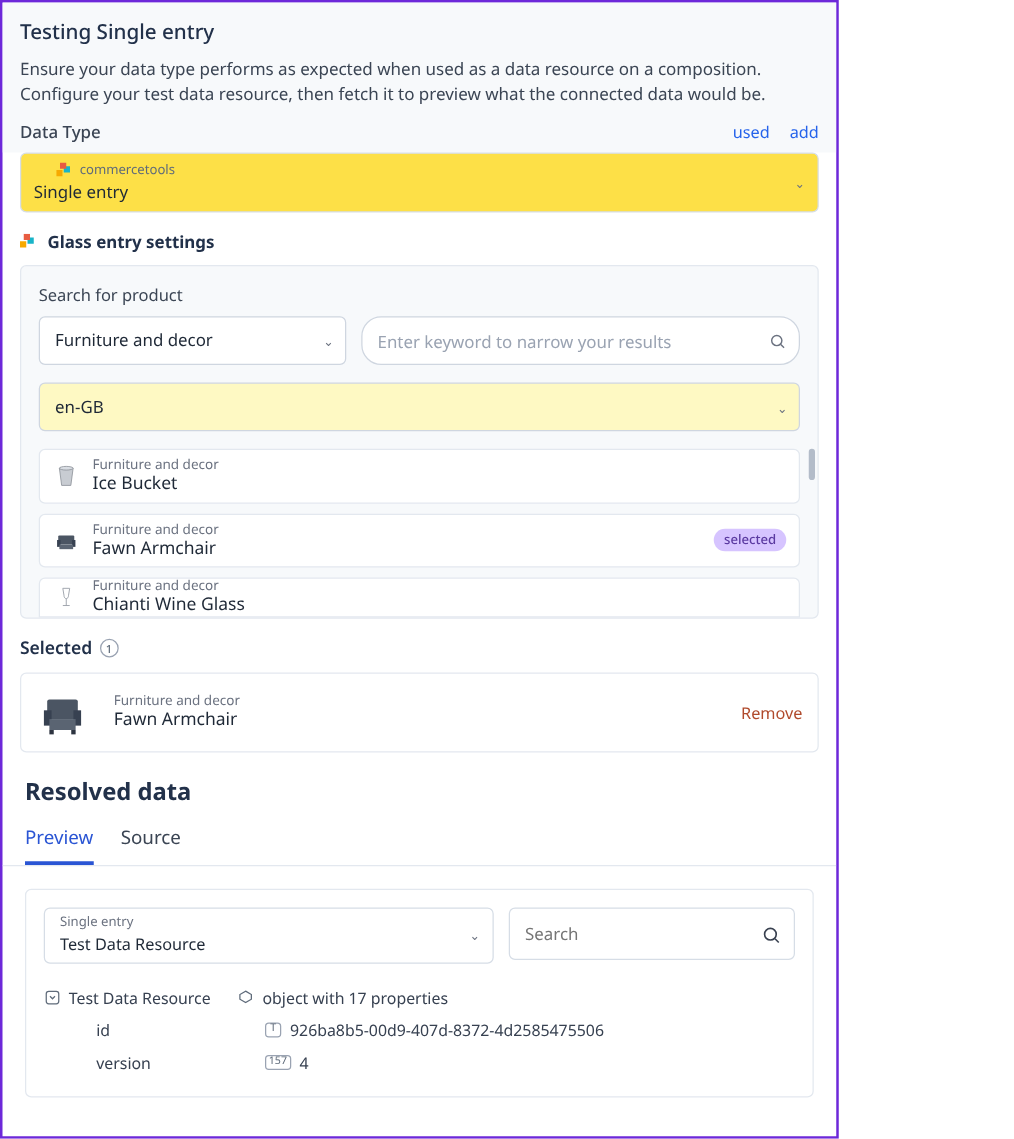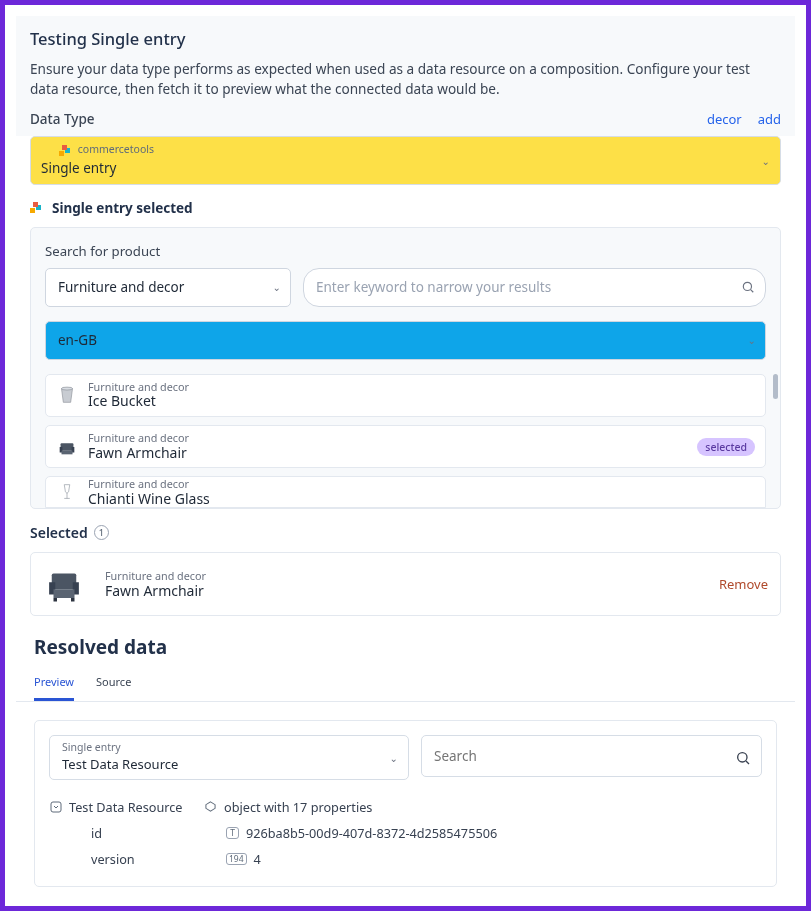--- a/index.html
+++ b/index.html
@@ -1,17 +1,17 @@
 <!DOCTYPE html>
 <html><head>
 <meta charset="utf-8">
 <style>
 *{box-sizing:border-box;margin:0;padding:0;font-family:system-ui,-apple-system,"Segoe UI",Roboto,sans-serif}
 body{background:#fff;color:#1f2937;font-size:13px}
-.shell{border:5px solid #6d28d9;width:811px;height:911px;padding:11px;display:flex;flex-direction:column;overflow:hidden}
+.shell{border:2px solid #6d28d9;width:671px;height:911px;padding:0;display:flex;flex-direction:column;overflow:hidden}
 .hdr{background:#f7f9fb;padding:11px 14px 0 14px}
 .title{font-size:16.5px;font-weight:500;color:#22314a;margin-bottom:9px}
 .desc{font-size:13.6px;color:#3b4554;line-height:1.45;margin-bottom:12px}
 .dt-row{display:flex;align-items:flex-end;font-size:13.5px;padding:0 14px 8px 14px;background:#f7f9fb}
 .dt-label{color:#3b4554;font-weight:500;margin-right:auto}
 .dt-edit,.dt-add{color:#2563eb;font-size:13px;cursor:pointer;margin-left:16px}
 .dt-select{margin:0 14px 14px 14px;border:1px solid #d6dde6;border-radius:5px;background:#fde047;padding:7px 10px;position:relative;cursor:pointer}
 .dt-sub{font-size:10.5px;color:#5f6b7a;margin-left:18px;display:block;line-height:1}
 .dt-main{font-size:13.5px;color:#1f2937;display:block;margin-top:2px}
 .dt-caret{position:absolute;right:10px;top:50%;transform:translateY(-50%);font-size:10px;color:#6b7280}
@@ -21,39 +21,39 @@
 .lbl{font-size:13.2px;color:#3b4554;margin-bottom:8px}
 .row2{display:flex;gap:12px;margin-bottom:14px}
 .sel-cat{flex:0 0 246px;height:39px;border:1px solid #cfd6e0;border-radius:5px;background:#fff;padding:0 30px 0 12px;font-size:13.5px;color:#1f2937;appearance:none;-webkit-appearance:none;position:relative;line-height:37px;cursor:pointer}
 .sel-wrap{position:relative;flex:0 0 246px}
 .sel-wrap .caret, .loc-wrap .caret{position:absolute;right:10px;top:50%;transform:translateY(-50%);font-size:10px;color:#6b7280;pointer-events:none}
 .search-wrap{flex:1;position:relative}
 .search-in{width:100%;height:39px;border:1px solid #cfd6e0;border-radius:16px;background:#fff;padding:0 34px 0 12px;font-size:13.5px;color:#1f2937}
 .search-in::placeholder{color:#9aa3b2}
 .si{position:absolute;right:11px;top:50%;transform:translateY(-50%);color:#6b7280}
 .loc-wrap{position:relative;margin-bottom:14px}
-.loc{width:100%;height:39px;border:1px solid #cfd6e0;border-radius:5px;background:#0ea5e9;padding:0 30px 0 12px;font-size:13.5px;color:#1f2937;appearance:none;line-height:37px;cursor:pointer}
+.loc{width:100%;height:39px;border:1px solid #cfd6e0;border-radius:5px;background:#fef9c3;padding:0 30px 0 12px;font-size:13.5px;color:#1f2937;appearance:none;line-height:37px;cursor:pointer}
 .prod-list{position:relative;margin:0 -0px 0 0;padding-bottom:0}
 .scrollhint{position:absolute;right:-12px;top:0;width:5px;height:25px;background:#b3bcc9;border-radius:3px}
 .prod{background:#fff;border:1px solid #e3e8ef;border-radius:5px;padding:6px 10px;margin-bottom:8px;display:flex;align-items:center;cursor:pointer;position:relative}
 .prod.partial{border-bottom-left-radius:0;border-bottom-right-radius:0;margin-bottom:0;overflow:hidden;height:32px}
 .pimg{width:22px;height:22px;margin-right:10px;flex:0 0 22px;display:flex;align-items:center;justify-content:center}
 .pimg svg{width:22px;height:22px}
 .pimg.big{width:42px;height:42px}
 .pimg.big svg{width:42px;height:42px}
 .pcat{font-size:10.8px;color:#6b7280;line-height:1.1}
 .pname{font-size:14px;color:#1f2937;line-height:1.25}
 .badge{position:absolute;right:10px;top:50%;transform:translateY(-50%);background:#d6c4ff;color:#5b3aa1;font-size:10.5px;padding:2px 8px;border-radius:10px;font-weight:500}
 .sel-row{display:flex;align-items:center;padding:0 14px 10px 14px;font-size:14px;font-weight:600;color:#22314a}
 .cnt{display:inline-flex;width:15px;height:15px;border:1px solid #9aa3b2;border-radius:50%;font-size:9px;align-items:center;justify-content:center;color:#5f6b7a;margin-left:6px;font-weight:500}
 .sel-card{margin:0 14px 18px 14px;border:1px solid #e3e8ef;border-radius:5px;padding:10px 12px;display:flex;align-items:center}
 .remove{margin-left:auto;color:#b04a2c;font-size:13px;cursor:pointer}
 .res-title{font-size:19px;font-weight:700;color:#22314a;padding:0 18px 14px 18px}
 .tabs{display:flex;gap:22px;border-bottom:1px solid #e3e8ef;padding:0 18px}
-.tab{font-size:11px;color:#3b4554;padding:0 0 9px 0;cursor:pointer;border-bottom:3px solid transparent}
+.tab{font-size:15px;color:#3b4554;padding:0 0 9px 0;cursor:pointer;border-bottom:3px solid transparent}
 .tab.active{color:#2a55d4;border-bottom-color:#2a55d4}
 .res-panel{margin:18px 18px 0 18px;border:1px solid #e3e8ef;border-radius:5px;padding:14px}
 .res-row1{display:flex;gap:12px;margin-bottom:14px}
 .res-sel{flex:0 0 360px;border:1px solid #d6dde6;border-radius:5px;background:#fff;padding:6px 30px 6px 12px;position:relative;cursor:pointer}
 .res-sel .caret{position:absolute;right:10px;top:50%;transform:translateY(-50%);font-size:10px;color:#6b7280}
 .res-sub{font-size:10.5px;color:#6b7280;line-height:1}
 .res-main{font-size:13px;color:#1f2937;margin-top:2px}
 .res-search{flex:1;position:relative}
 .res-search input{width:100%;height:42px;border:1px solid #d6dde6;border-radius:5px;padding:0 36px 0 12px;font-size:13.5px}
 .tree{font-size:12.7px;color:#1f2937}
@@ -70,21 +70,21 @@
 <body>
 
 <div class="shell">
   <div class="hdr">
     <div class="title">Testing Single entry</div>
     <div class="desc">Ensure your data type performs as expected when used as a data resource on a composition. Configure your test data resource, then fetch it to preview what the connected data would be.</div>
   </div>
 
   <div class="dt-row">
     <span class="dt-label">Data Type</span>
-    <span class="dt-edit">decor</span>
+    <span class="dt-edit">used</span>
     <span class="dt-add">add</span>
   </div>
 
   <div class="dt-select">
     <span class="dt-sub">
       <svg class="logo" viewBox="0 0 12 12">
           <rect x="0" y="6" width="5" height="5" fill="#f7a900"></rect>
           <rect x="6" y="3" width="5" height="5" fill="#19b4c8"></rect>
           <rect x="3" y="0" width="5" height="5" fill="#e85c41"></rect>
         </svg>
@@ -93,21 +93,21 @@
     <span class="dt-main">Single entry</span>
     <span class="dt-caret">⌄</span>
   </div>
 
   <div class="settings-head">
     <svg class="logo" viewBox="0 0 12 12">
         <rect x="0" y="6" width="5" height="5" fill="#f7a900"></rect>
         <rect x="6" y="3" width="5" height="5" fill="#19b4c8"></rect>
         <rect x="3" y="0" width="5" height="5" fill="#e85c41"></rect>
       </svg>
-    <span>Single entry selected</span>
+    <span>Glass entry settings</span>
   </div>
 
   <div class="settings-panel">
     <div class="lbl">Search for product</div>
     <div class="row2">
       <div class="sel-wrap">
         <div class="sel-cat">Furniture and decor</div>
         <span class="caret">⌄</span>
       </div>
       <div class="search-wrap">
@@ -251,21 +251,21 @@
           <span class="tchip">T</span>
           <span>926ba8b5-00d9-407d-8372-4d2585475506</span>
         </div>
       </div>
       <div class="trow indent1">
         <div class="tkey">
             <span style="width:13px"></span>
             <span>version</span>
           </div>
         <div class="tval">
-          <span class="tchip">194</span>
+          <span class="tchip">157</span>
           <span>4</span>
         </div>
       </div>
     </div>
   </div>
 
   <div class="footer">
     
     
   </div>

